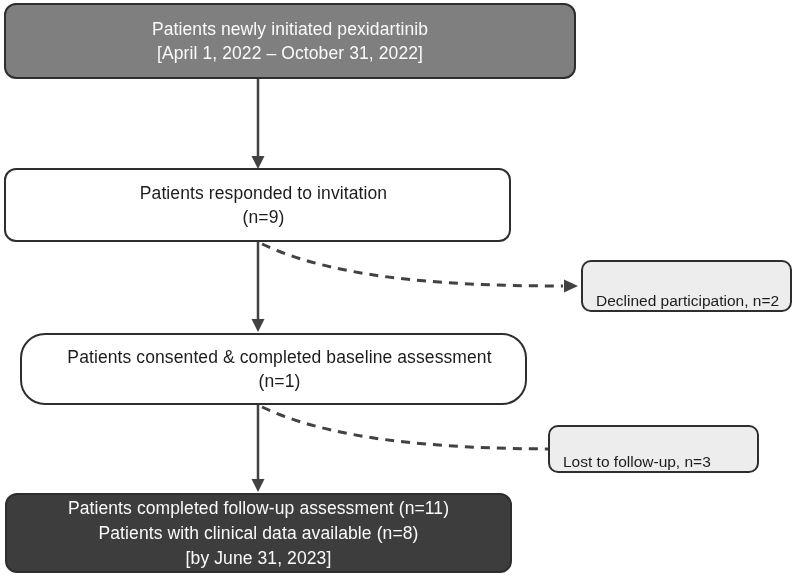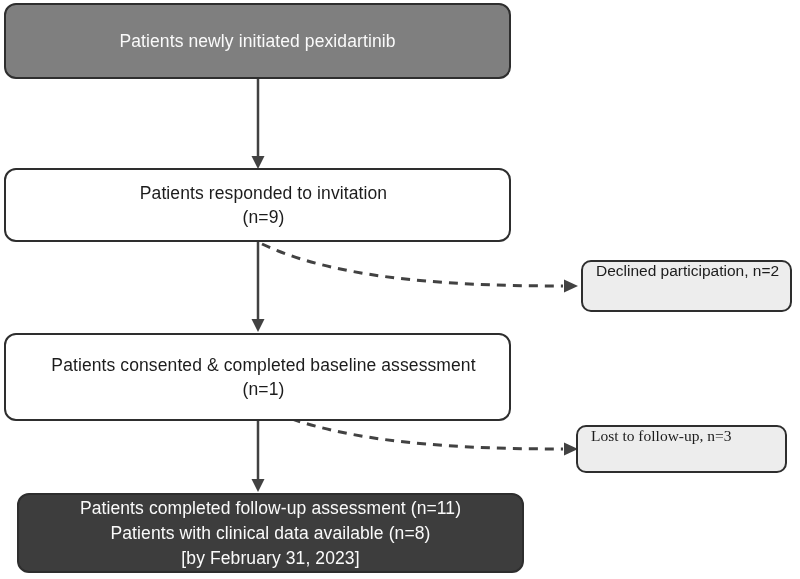--- a/index.html
+++ b/index.html
@@ -44,64 +44,64 @@
     flex-direction: column;
     align-items: center;
     justify-content: center;
     text-align: center;
     font-size: 17.5px;
     line-height: 24px;
     letter-spacing: 0.1px;
   }
   .box-top {
     left: 4px; top: 3px;
-    width: 507px; height: 76px;
+    width: 572px; height: 76px;
     background: var(--box_top_fill, #7f7f7f);
     color: var(--text_light, #fafafa);
   }
   .box-mid {
     background: var(--box_white_fill, #ffffff);
     color: var(--text_dark, #1c1c1c);
     padding-left: 12px;
   }
   .box-responded {
     left: 4px; top: 168px;
     width: 507px; height: 74px;
   }
   .box-consented {
-    left: 4px; top: 333px;
-    width: 507px; height: 88px;
+    left: 20px; top: 333px;
+    width: 507px; height: 72px; border-radius: 25px;
   }
   .box-bottom {
-    left: 17px; top: 493px;
+    left: 5px; top: 493px;
     width: 507px; height: 80px;
     background: var(--box_bottom_fill, #3d3d3d);
     color: var(--text_light, #fafafa);
     line-height: 25px;
   }
   .side-box {
     position: absolute;
     box-sizing: border-box;
     border: 2.5px solid var(--border_color, #2e2e2e);
     border-radius: 10px;
     background: var(--side_fill, #ededed);
     color: var(--text_dark, #1c1c1c);
     display: flex;
-    align-items: flex-start;
+    align-items: flex-end;
     justify-content: flex-start;
     padding-left: 13px;
     font-size: 15.5px;
   }
   .side-declined {
     left: 581px; top: 260px;
     width: 211px; height: 52px;
   }
   .side-lost {
-    left: 576px; top: 425px;
-    width: 211px; height: 48px; font-family: Liberation Serif, serif;
+    left: 548px; top: 425px;
+    width: 211px; height: 48px;
   }
 </style>
 </head>
 <body>
 
 <div class="canvas">
 
   <svg class="arrow-layer" viewBox="0 0 800 579" xmlns="http://www.w3.org/2000/svg">
 
     <g>
@@ -125,20 +125,21 @@
     </g>
 
     <g>
       <path class="dashed-line" d="M 262 407 C 330 439, 430 449, 563 449"></path>
       <polygon class="arrow-head" points="564,442.5 564,455.5 578,449"></polygon>
     </g>
   </svg>
 
   <div class="box box-top">
     <div>Patients newly initiated pexidartinib</div>
+    <div>[April 1, 2022 – October 31, 2022]</div>
   </div>
 
   <div class="box box-mid box-responded">
     <div>Patients responded to invitation</div>
     <div>(n=9)</div>
   </div>
 
   <div class="side-box side-declined">
     <span>Declined participation, n=2</span>
   </div>
@@ -148,16 +149,16 @@
     <div>(n=1)</div>
   </div>
 
   <div class="side-box side-lost">
     <span>Lost to follow-up, n=3</span>
   </div>
 
   <div class="box box-bottom">
     <div>Patients completed follow-up assessment (n=11)</div>
     <div>Patients with clinical data available (n=8)</div>
-    <div>[by February 31, 2023]</div>
+    <div>[by June 31, 2023]</div>
   </div>
 
 </div>
 
 </body></html>

